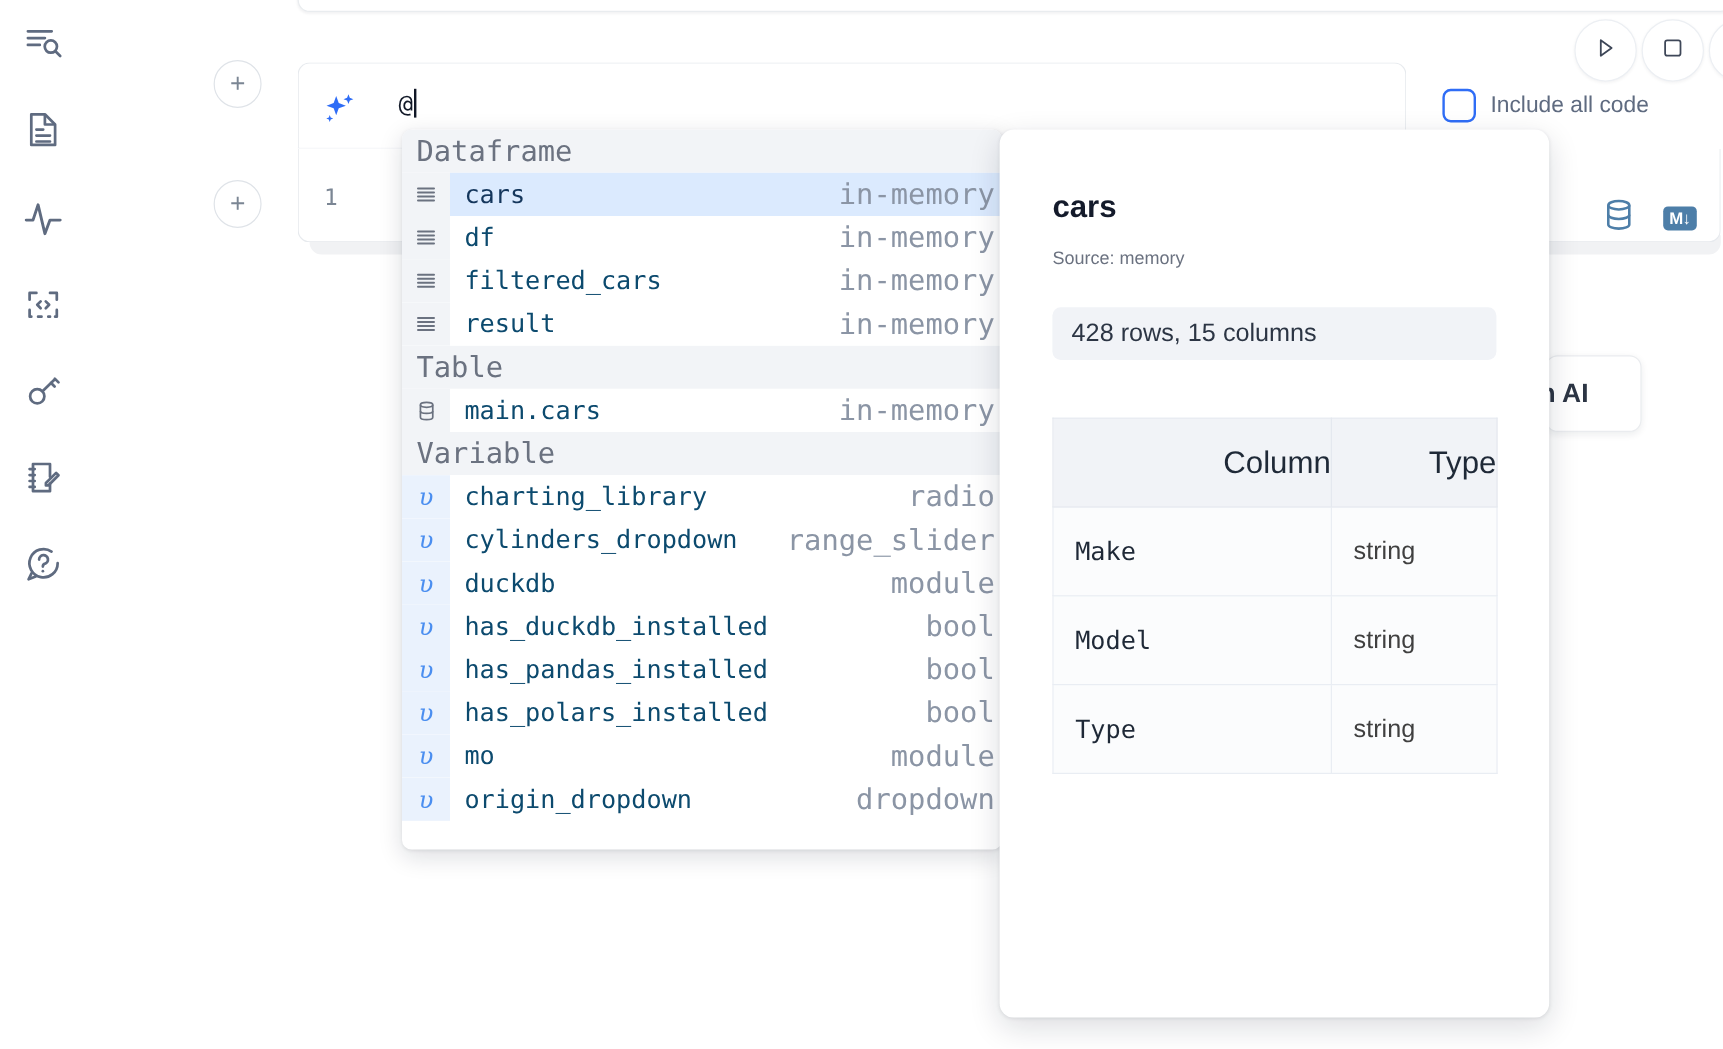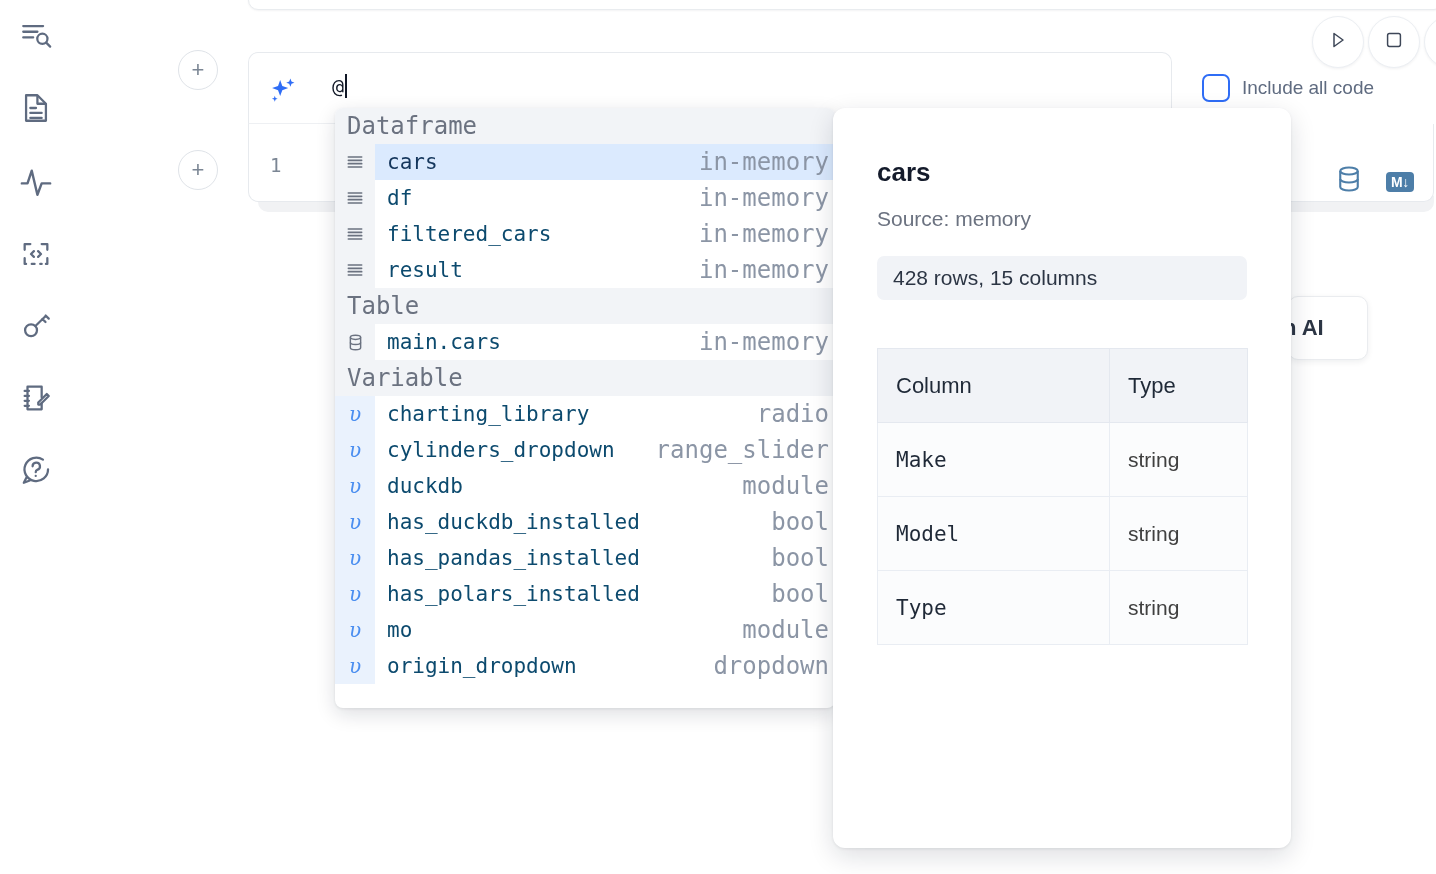--- a/index.html
+++ b/index.html
@@ -155,36 +155,36 @@
     background:#fff; border-radius:12px;
     box-shadow:0 8px 26px rgba(16,24,40,.14), 0 1px 3px rgba(16,24,40,.08);
     overflow:hidden;
   }
   .pv-title {
     position:absolute; left:44px; top:49px;
     font-size:26px; font-weight:700; color:#141b2b;
   }
   .pv-source {
     position:absolute; left:44px; top:99px;
-    font-size:21px; color:#6b7280;
+    font-size:15px; color:#6b7280;
   }
   .pv-stat {
     position:absolute; left:44px; top:148px; width:370px; height:44px;
     background:#f1f3f7; border-radius:7px;
     display:flex; align-items:center; padding-left:16px;
     font-size:21px; color:#2c3544;
   }
   .pv-table {
     position:absolute; left:44px; top:240px; width:370px;
     border-collapse:collapse; table-layout:fixed;
   }
   .pv-table th {
     height:74px; background:#f1f3f7; border:1px solid #e4e8ef;
-    text-align:left; padding-left:18px;
-    font-size:22px; font-weight:400; color:#1f2937;
+    text-align:right; padding-left:18px;
+    font-size:26px; font-weight:400; color:#1f2937;
   }
   .pv-table td {
     height:74px; border:1px solid #e9edf3;
     padding-left:18px; background:#fbfcfd;
   }
   .pv-table td.col {
     font-family:"DejaVu Sans Mono","Liberation Mono",monospace;
     font-size:21px; color:#1f2937;
   }
   .pv-table td.typ { font-size:21px; color:#404040; }

